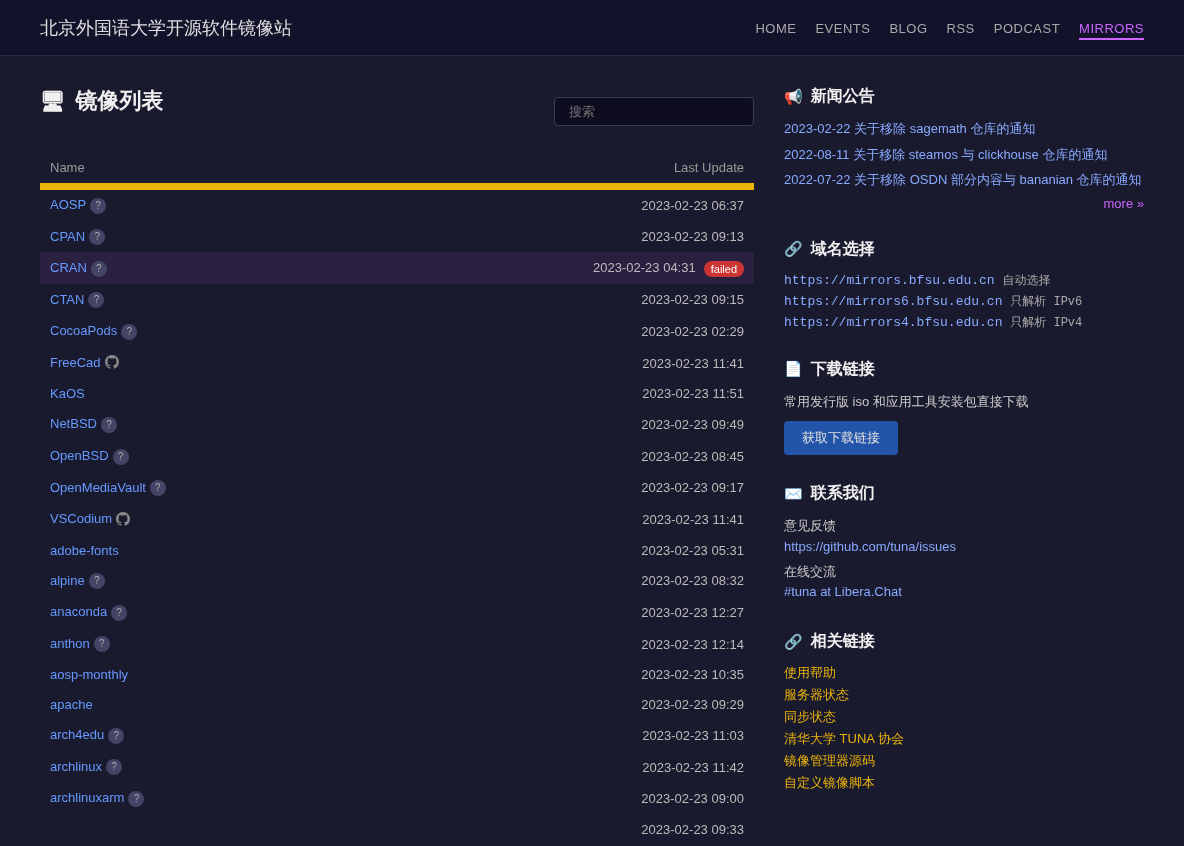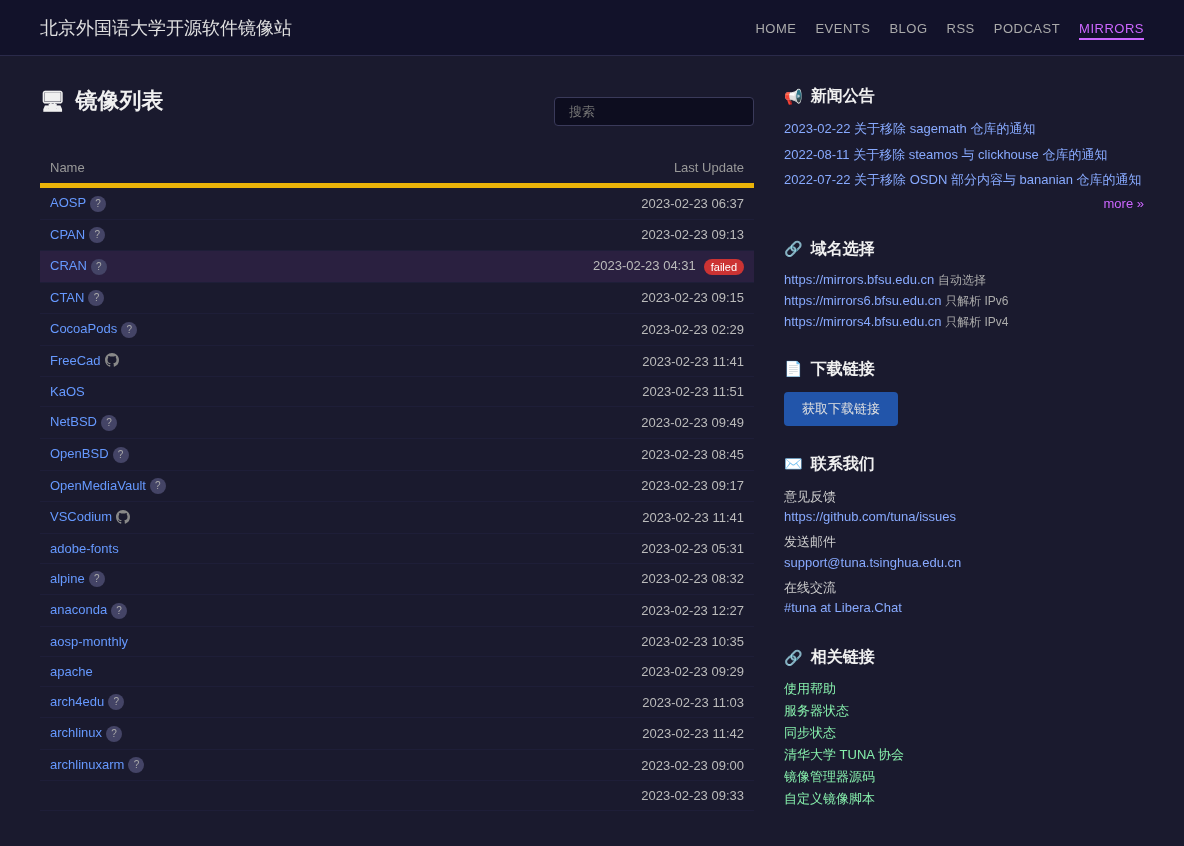--- a/index.html
+++ b/index.html
@@ -86,21 +86,21 @@
     .mirror-table {
       width: 100%;
       border-collapse: collapse;
     }
     .mirror-table thead th {
       text-align: left;
       padding: 8px 10px;
       color: #999;
       font-weight: 500;
       font-size: 13px;
-      border-bottom: 5px solid #eab308;
+      border-bottom: 7px solid #eab308;
     }
     .mirror-table thead th.col-update { text-align: right; }
     .mirror-table tbody tr {
       border-bottom: 1px solid #1e1e38;
       transition: background 0.15s;
     }
     .mirror-table tbody tr.highlighted { background: #2a2040; }
     .mirror-table td {
       padding: 7px 10px;
       font-size: 13px;
@@ -179,20 +179,21 @@
       display: block;
       margin-top: 6px;
     }
 
     .domain-links a {
       display: block;
       color: #88aaff;
       font-size: 13px;
       text-decoration: none;
       margin-bottom: 4px;
+      font-family: Liberation Mono, monospace;
     }
     .domain-desc {
       color: #aaa;
       font-size: 12px;
       display: inline;
     }
 
     .download-desc {
       color: #ccc;
       font-size: 13px;
@@ -217,21 +218,21 @@
       margin-bottom: 4px;
       line-height: 1.6;
     }
     .contact-item a {
       color: #88aaff;
       text-decoration: none;
     }
 
     .related-links a {
       display: block;
-      color: #86efac;
+      color: #eab308;
       font-size: 13px;
       text-decoration: none;
       margin-bottom: 4px;
     }
   </style>
 </head>
 <body>
 
 <nav>
   <a class="nav-brand">北京外国语大学开源软件镜像站</a>
@@ -320,20 +321,24 @@
           </tr>
           <tr>
             <td class="col-name"><a href="#">alpine</a><span class="help-icon">?</span></td>
             <td class="col-update">2023-02-23 08:32</td>
           </tr>
           <tr>
             <td class="col-name"><a href="#">anaconda</a><span class="help-icon">?</span></td>
             <td class="col-update">2023-02-23 12:27</td>
           </tr>
           <tr>
+            <td class="col-name"><a href="#">anthon</a><span class="help-icon">?</span></td>
+            <td class="col-update">2023-02-23 12:14</td>
+          </tr>
+          <tr>
             <td class="col-name"><a href="#">aosp-monthly</a></td>
             <td class="col-update">2023-02-23 10:35</td>
           </tr>
           <tr>
             <td class="col-name"><a href="#">apache</a></td>
             <td class="col-update">2023-02-23 09:29</td>
           </tr>
           <tr>
             <td class="col-name"><a href="#">arch4edu</a><span class="help-icon">?</span></td>
             <td class="col-update">2023-02-23 11:03</td>
@@ -377,35 +382,32 @@
         <a href="#"><span>https://mirrors6.bfsu.edu.cn</span> <span class="domain-desc">只解析 IPv6</span></a>
         <a href="#"><span>https://mirrors4.bfsu.edu.cn</span> <span class="domain-desc">只解析 IPv4</span></a>
       </div>
     </div>
 
     <div class="sidebar-section">
       <div class="sidebar-section-title">
         <span class="s-icon">📄</span>
         <span>下载链接</span>
       </div>
+      <p class="download-desc">常用发行版 iso 和应用工具安装包直接下载</p>
       <a href="#" class="download-btn">获取下载链接</a>
     </div>
 
     <div class="sidebar-section">
       <div class="sidebar-section-title">
         <span class="s-icon">✉️</span>
         <span>联系我们</span>
       </div>
       <div class="contact-item">
         <span>意见反馈</span><br>
         <a href="#">https://github.com/tuna/issues</a>
-      </div>
-      <div class="contact-item">
-        <span>发送邮件</span><br>
-        <a href="#">support@tuna.tsinghua.edu.cn</a>
       </div>
       <div class="contact-item">
         <span>在线交流</span><br>
         <a href="#">#tuna at Libera.Chat</a>
       </div>
     </div>
 
     <div class="sidebar-section">
       <div class="sidebar-section-title">
         <span class="s-icon">🔗</span>

